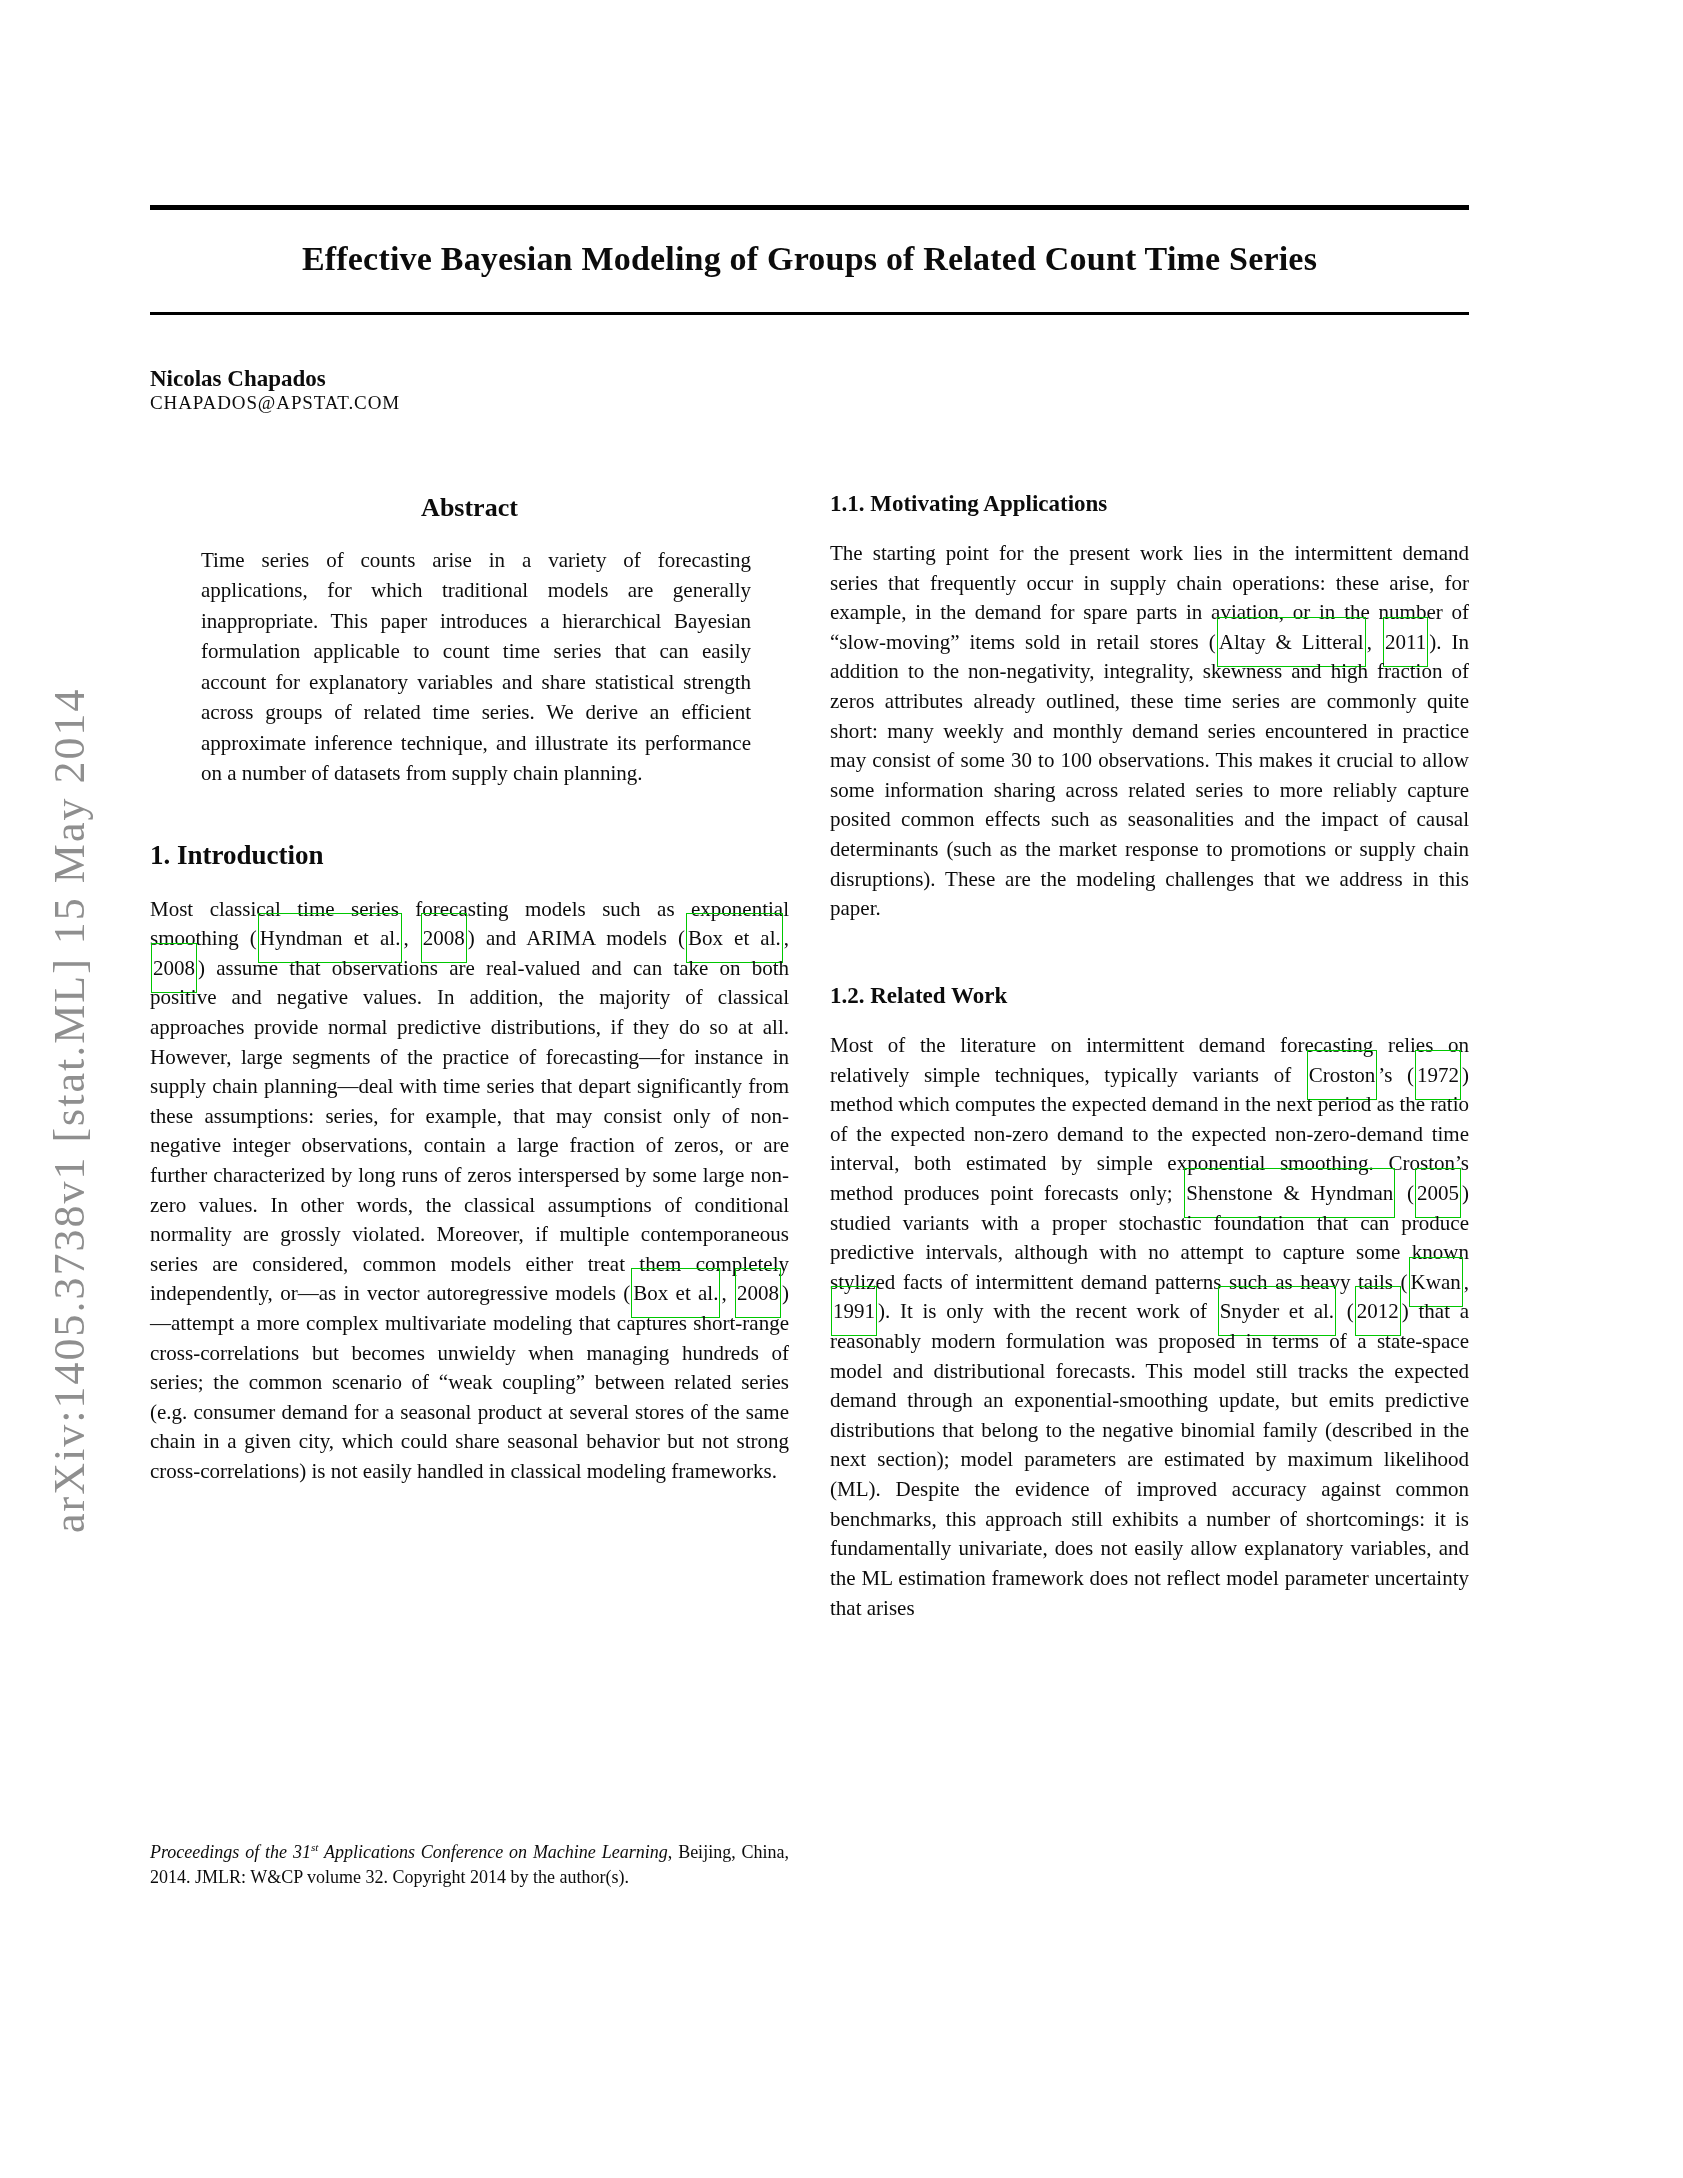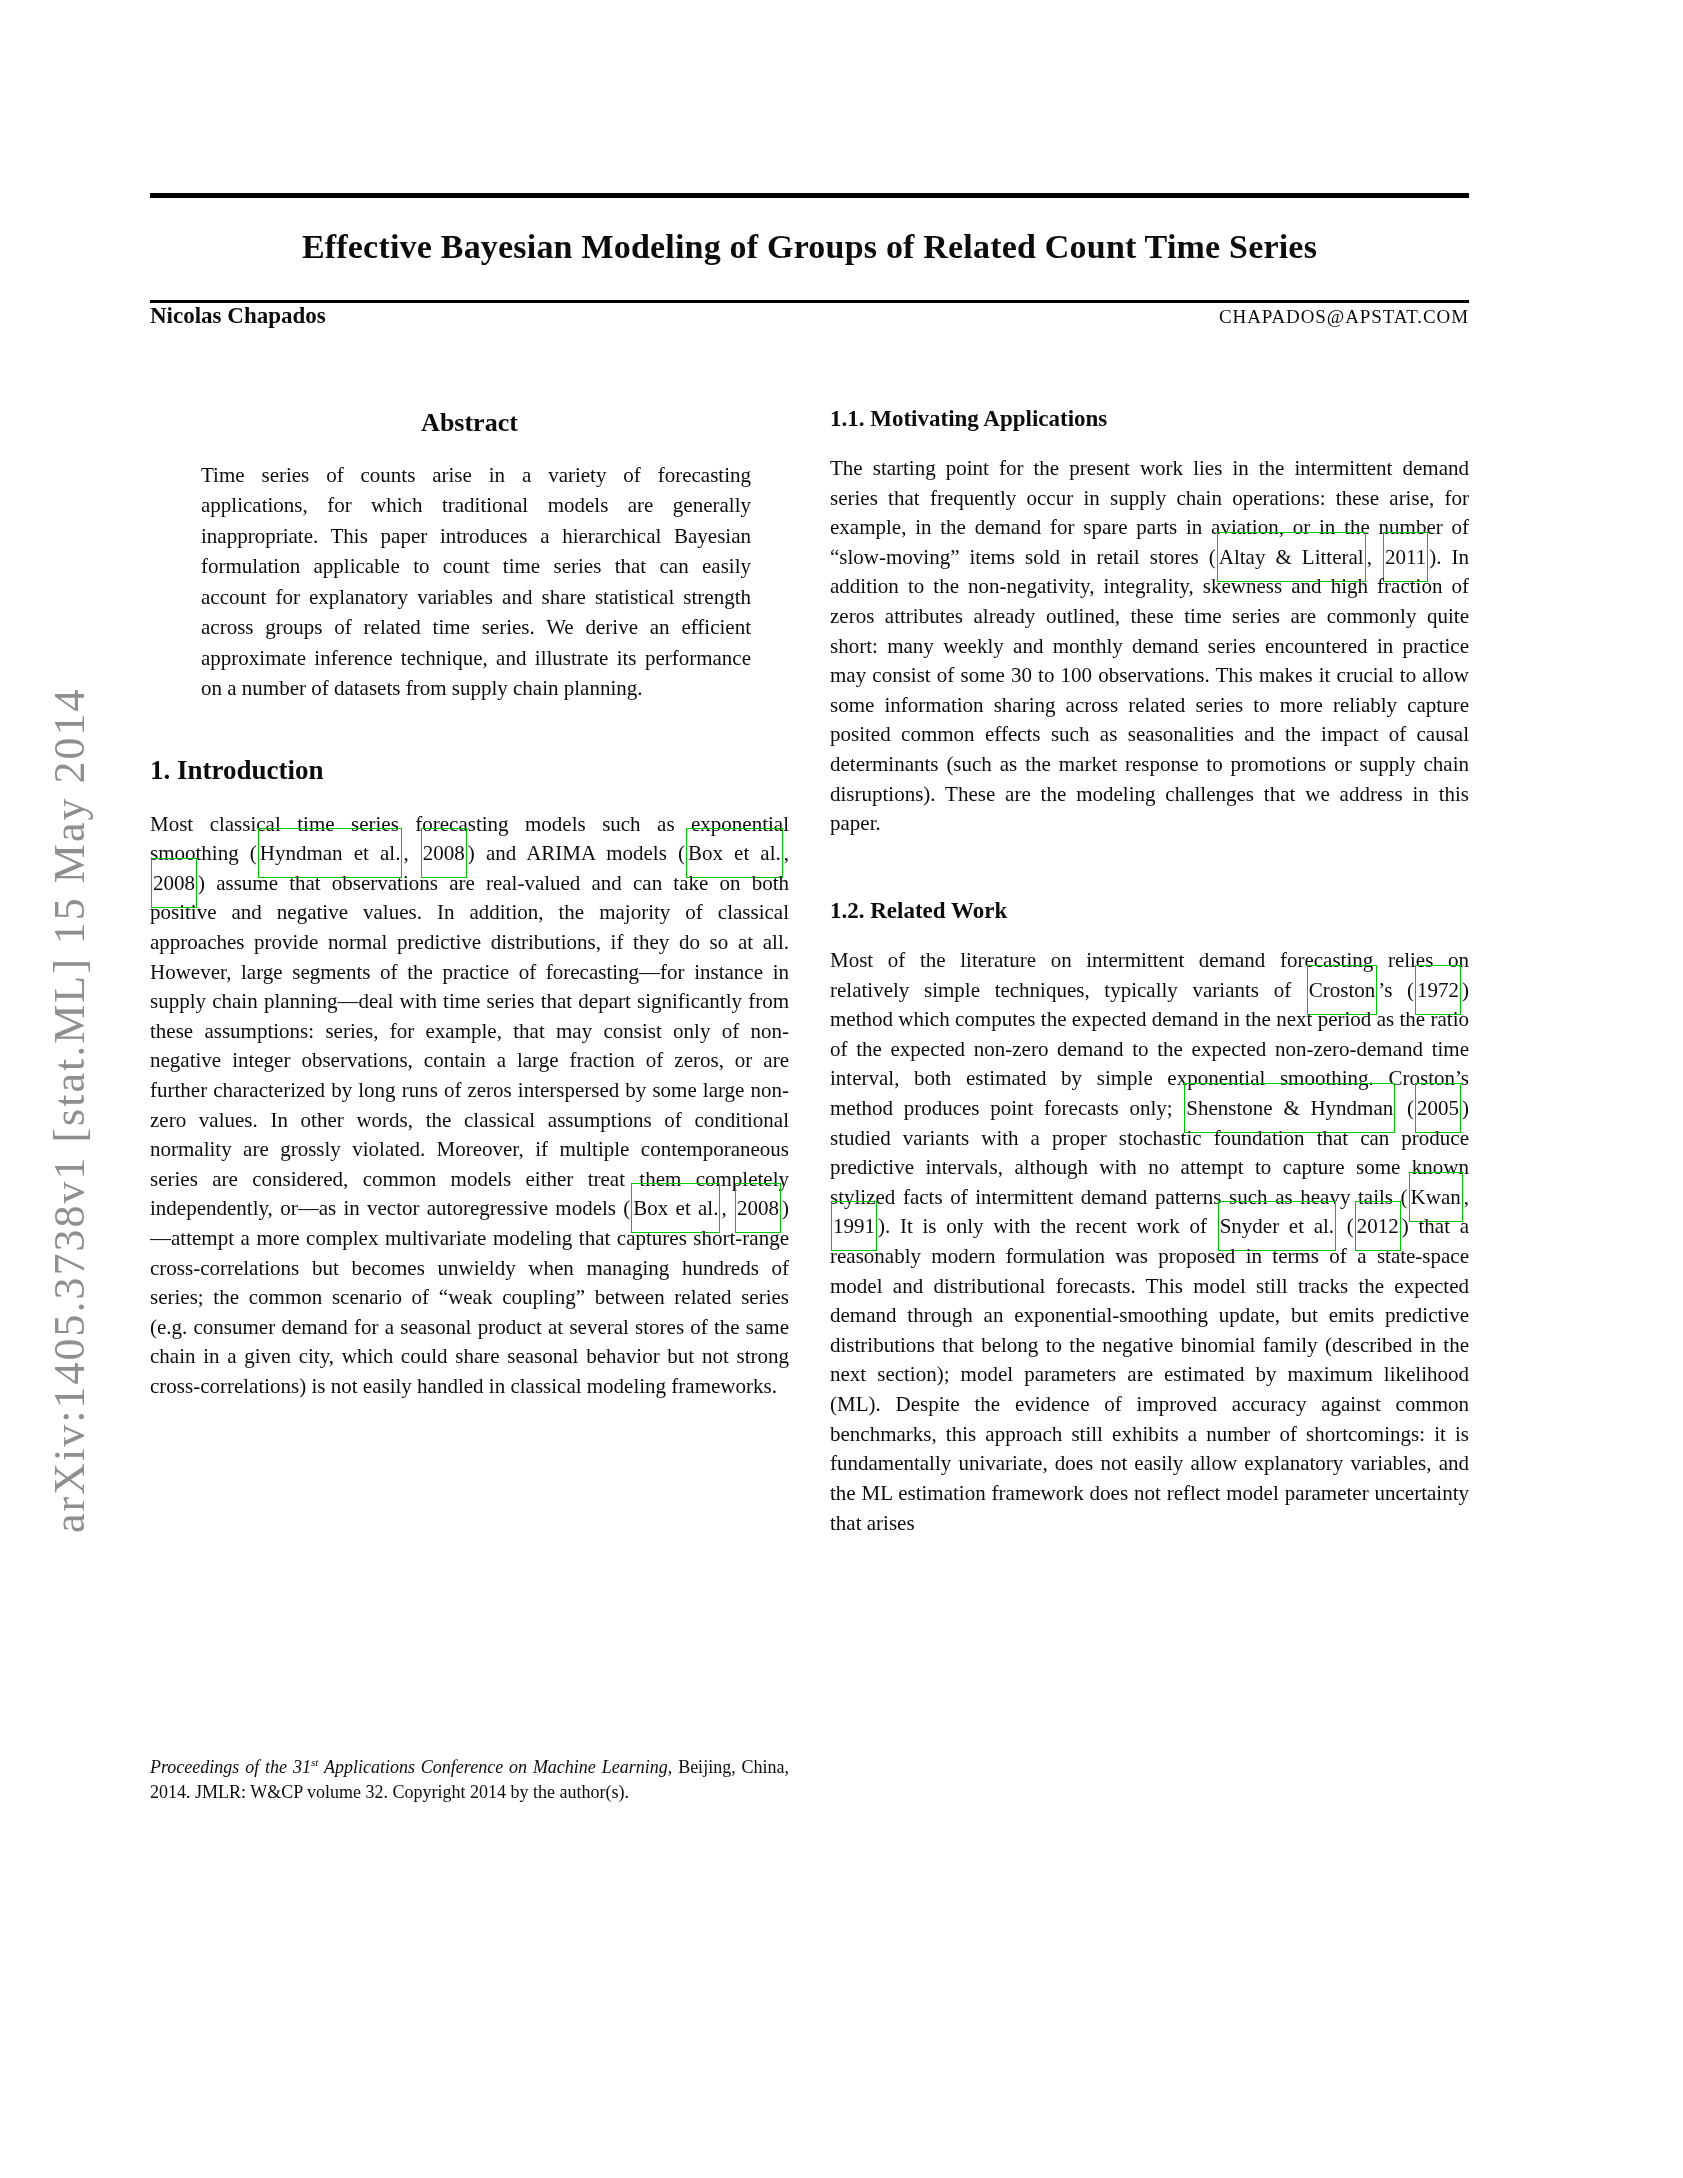--- a/index.html
+++ b/index.html
@@ -20,36 +20,38 @@
     transform: rotate(-90deg);
     transform-origin: 0 0;
     white-space: nowrap;
     font-size: 44px;
     letter-spacing: 2px;
     color: var(--arxiv-gray, #8f8f8f);
   }
   .content {
     position: absolute;
     left: 150px;
-    top: 0;
+    top: 12px;
     width: 1319px;
   }
   .rule-top { border: none; border-top: 5px solid #000; margin: 193px 0 0 0; }
   .rule-bottom { border: none; border-top: 3px solid #000; margin: 0; }
   .title {
     font-size: 34px;
     font-weight: bold;
     text-align: center;
     margin: 30px 0 34px 0;
     letter-spacing: 0.2px;
   }
   .author-row {
     display: flex;
     justify-content: space-between;
     align-items: baseline;
+    margin-top: 51px;
+    flex-direction: column;
   }
   .author { font-size: 23px; font-weight: bold; }
   .email { font-size: 19px; letter-spacing: 0.9px; }
   .affiliation { font-size: 23px; margin-top: 10px; }
 
   .columns {
     display: flex;
     justify-content: space-between;
     margin-top: 77px;
   }

